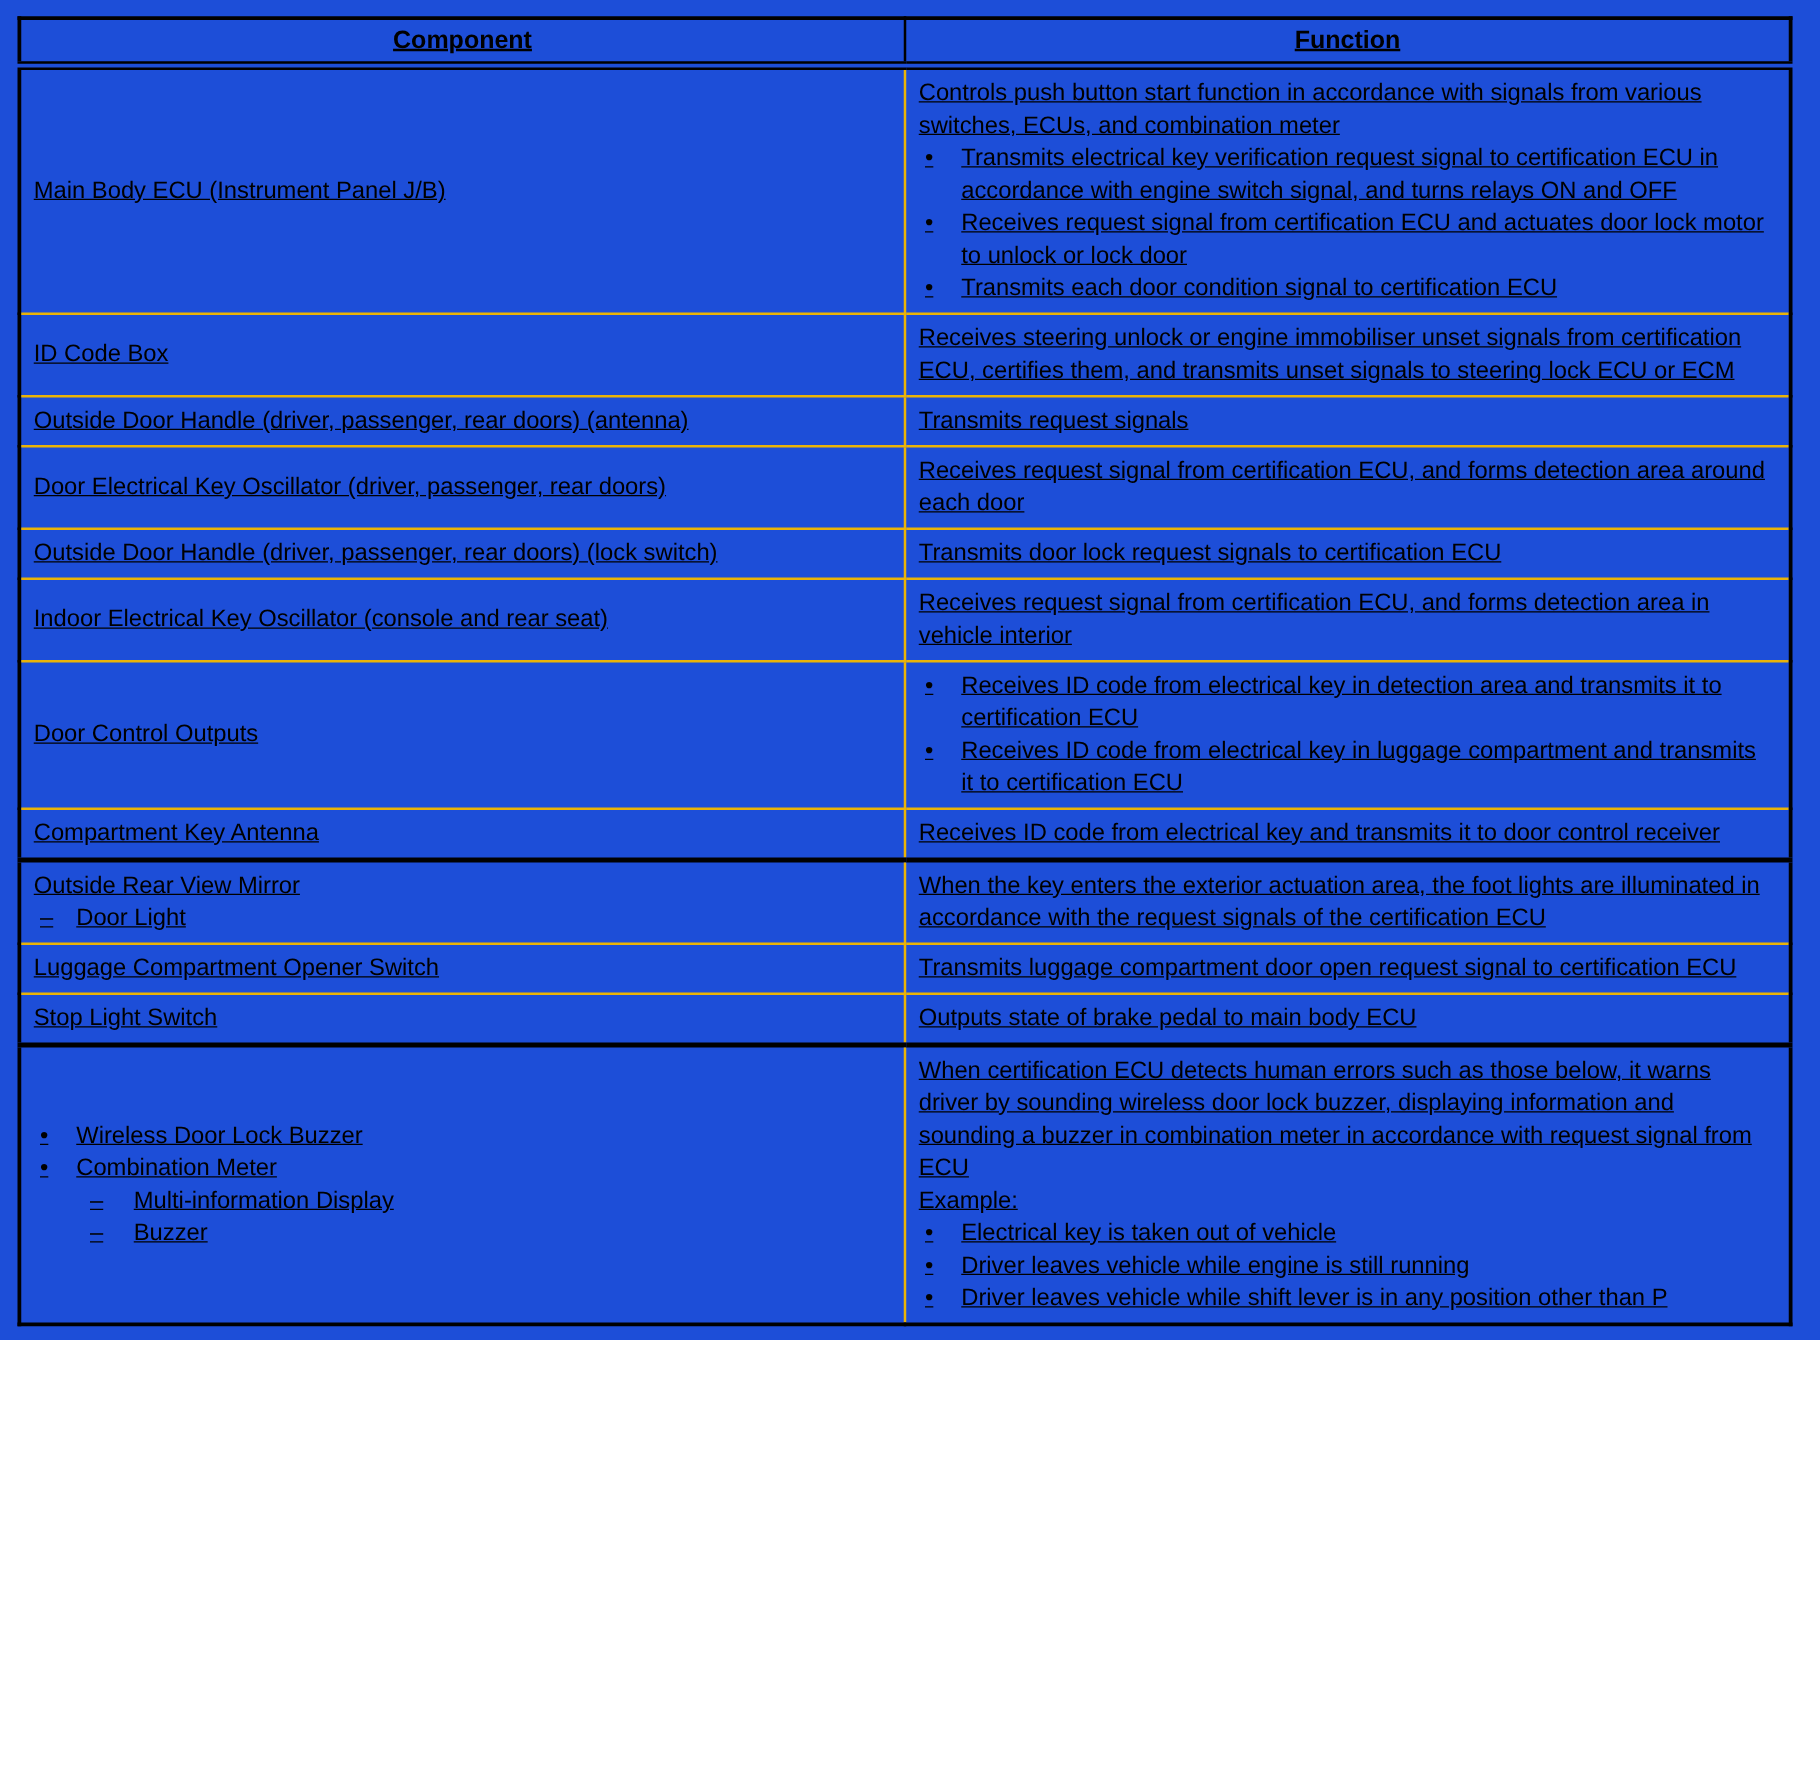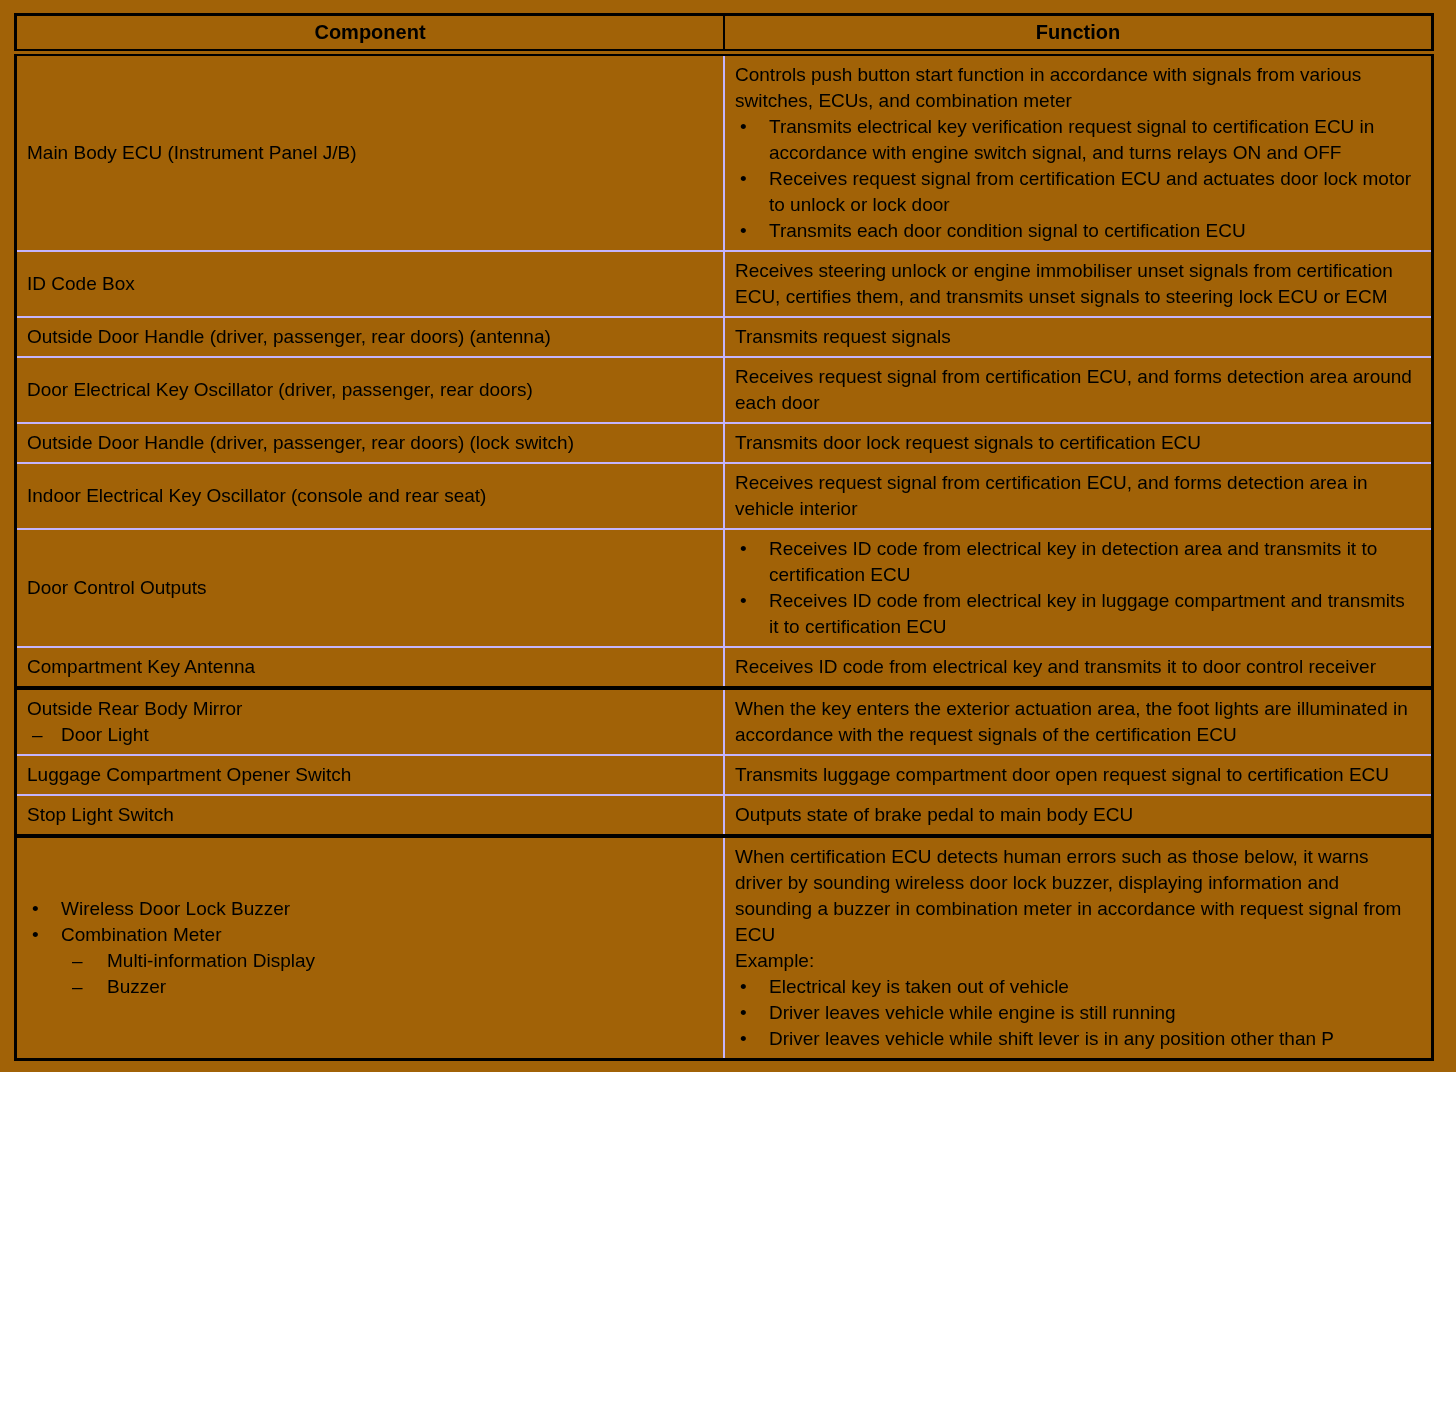--- a/index.html
+++ b/index.html
@@ -6,39 +6,40 @@
     margin: 0;
     padding: 0;
     background: #ffffff;
     color: #000000;
     font-family: "Liberation Sans", "DejaVu Sans", sans-serif;
   }
   .page {
     width: 1456px;
     box-sizing: border-box;
     padding: 13px 22px 11px 14px;
-    background: #a16207;
+    background: #1d4ed8;
+    text-decoration: underline;
   }
   table.spec {
     width: 100%;
     border-collapse: collapse;
     table-layout: fixed;
     border: 3px solid #000000;
   }
   table.spec th {
     border: 2px solid #000000;
     border-bottom: 7px double #000000;
     font-size: 20px;
     font-weight: bold;
     text-align: center;
     padding: 4px 6px;
     line-height: 25px;
   }
   table.spec td {
-    border: 2px solid #c4b5fd;
+    border: 2px solid #eab308;
     vertical-align: middle;
     font-size: 19px;
     line-height: 26px;
     padding: 6px 12px 6px 10px;
   }
   tr.sep > td {
     border-top: 4px solid #000000;
   }
   .txt { margin: 0; }
   .li { display: flex; align-items: flex-start; }
@@ -141,21 +142,21 @@
         <tr>
           <td>
             <div class="txt">Compartment Key Antenna</div>
           </td>
           <td>
             <div class="txt">Receives ID code from electrical key and transmits it to door control receiver</div>
           </td>
         </tr>
         <tr class="sep">
           <td>
-            <div class="txt">Outside Rear Body Mirror</div>
+            <div class="txt">Outside Rear View Mirror</div>
             <div class="li d1">
               <span class="marker">–</span>
               <span class="li-text">Door Light</span>
             </div>
           </td>
           <td>
             <div class="txt">When the key enters the exterior actuation area, the foot lights are illuminated in accordance with the request signals of the certification ECU</div>
           </td>
         </tr>
         <tr>

